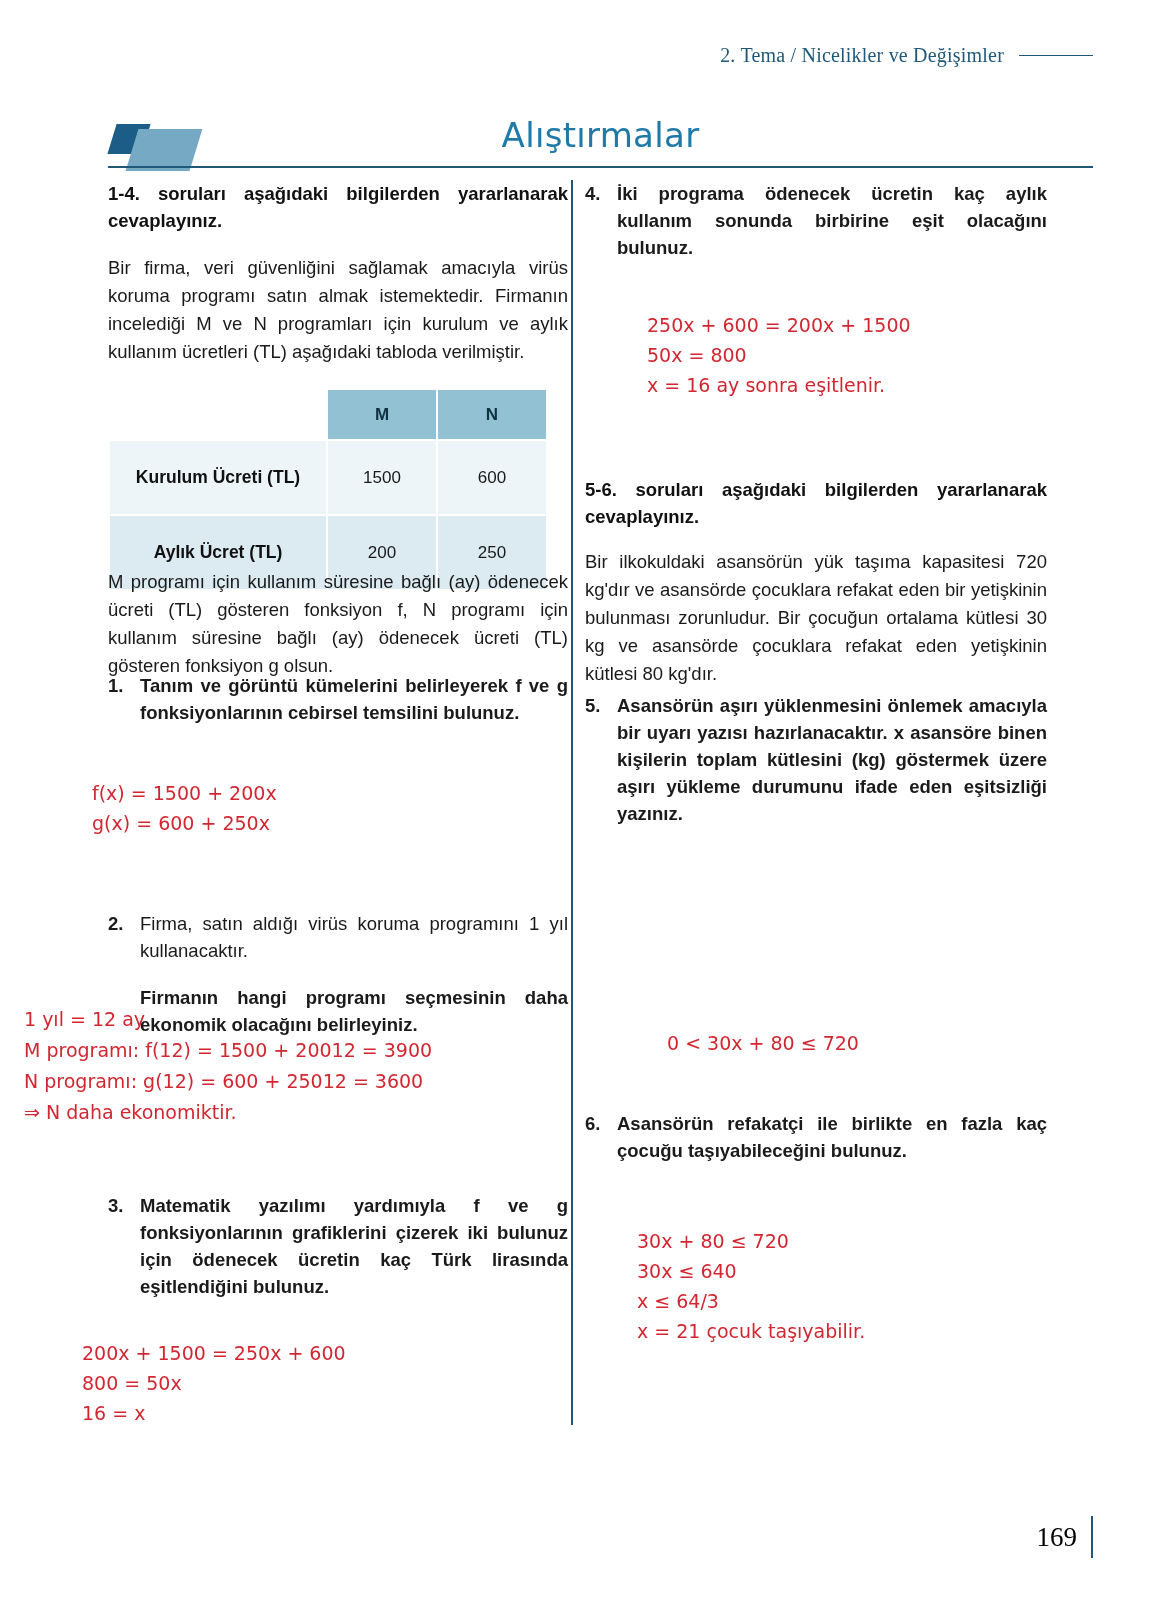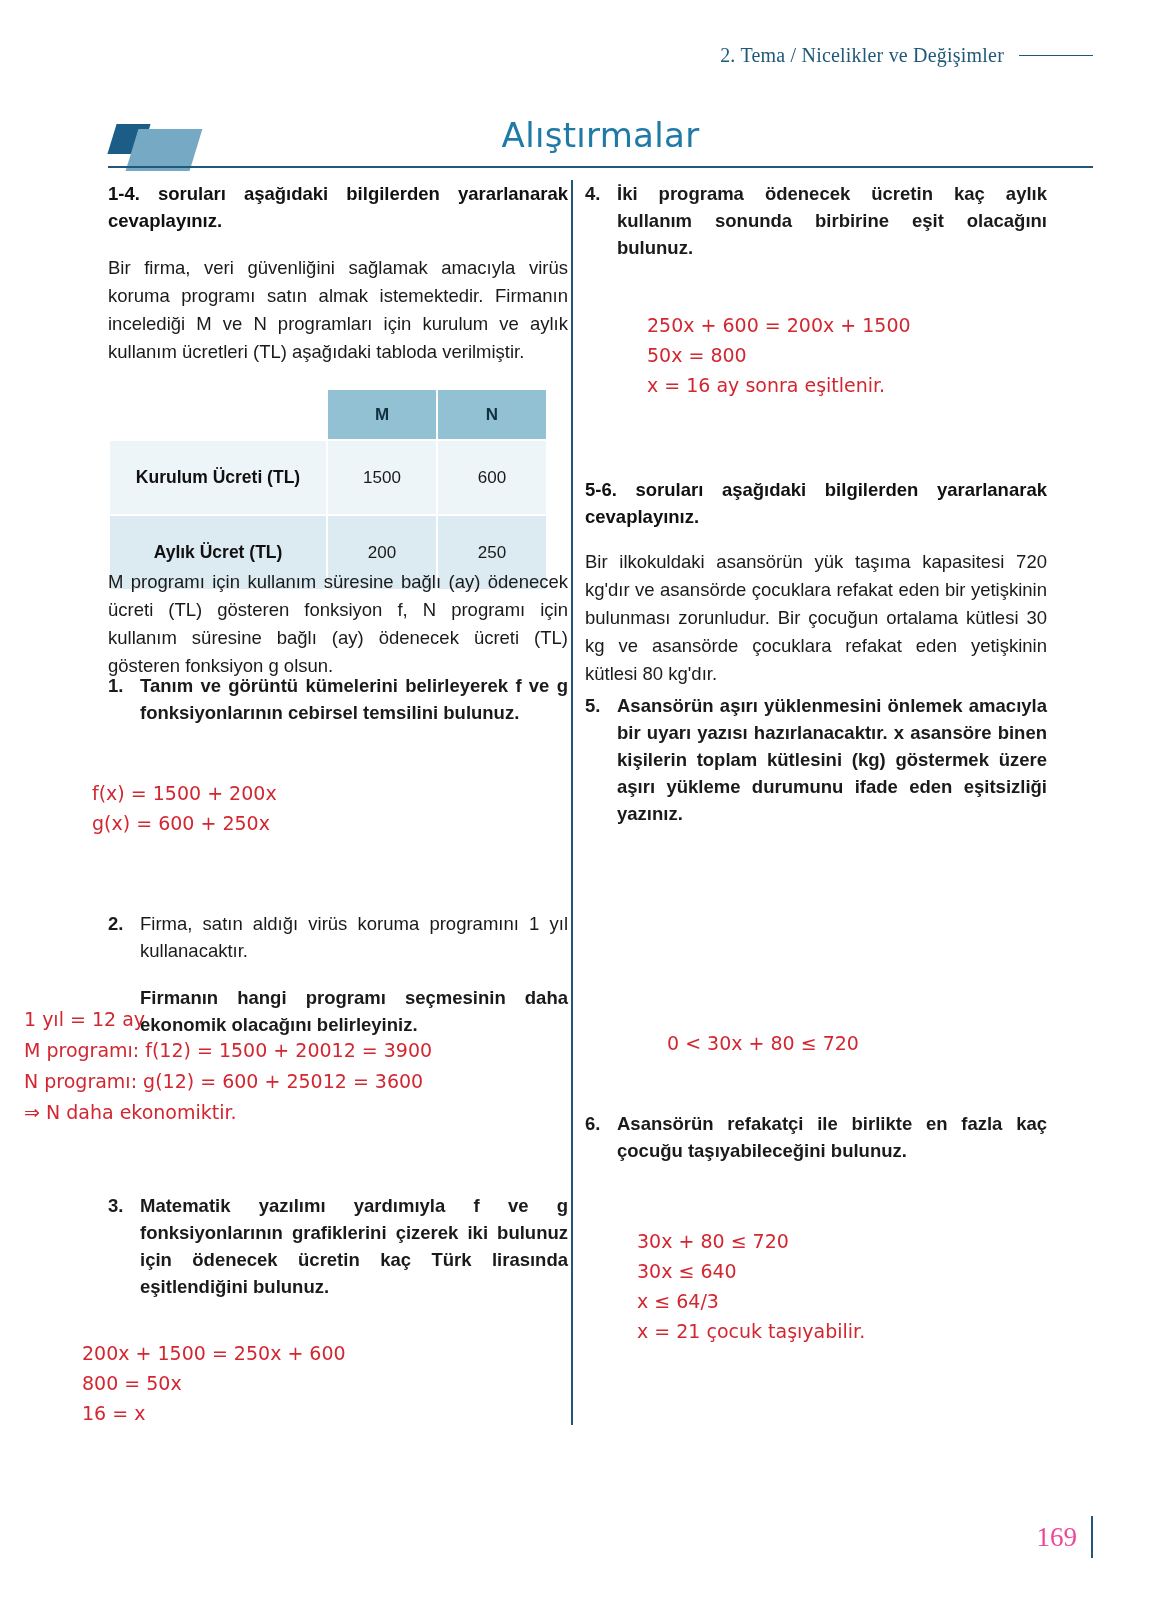--- a/index.html
+++ b/index.html
@@ -228,21 +228,21 @@
     position: absolute;
     right: 58px;
     bottom: 66px;
     display: flex;
     align-items: center;
     gap: 14px;
   }
   .folio-num {
     font-family: "Liberation Serif", serif;
     font-size: 27px;
-    color: #ec4899;
+    color: #000000;
   }
   .folio-rule {
     width: 2px;
     height: 42px;
     background: #1f5878;
   }
 </style>
 </head>
 <body>
 

